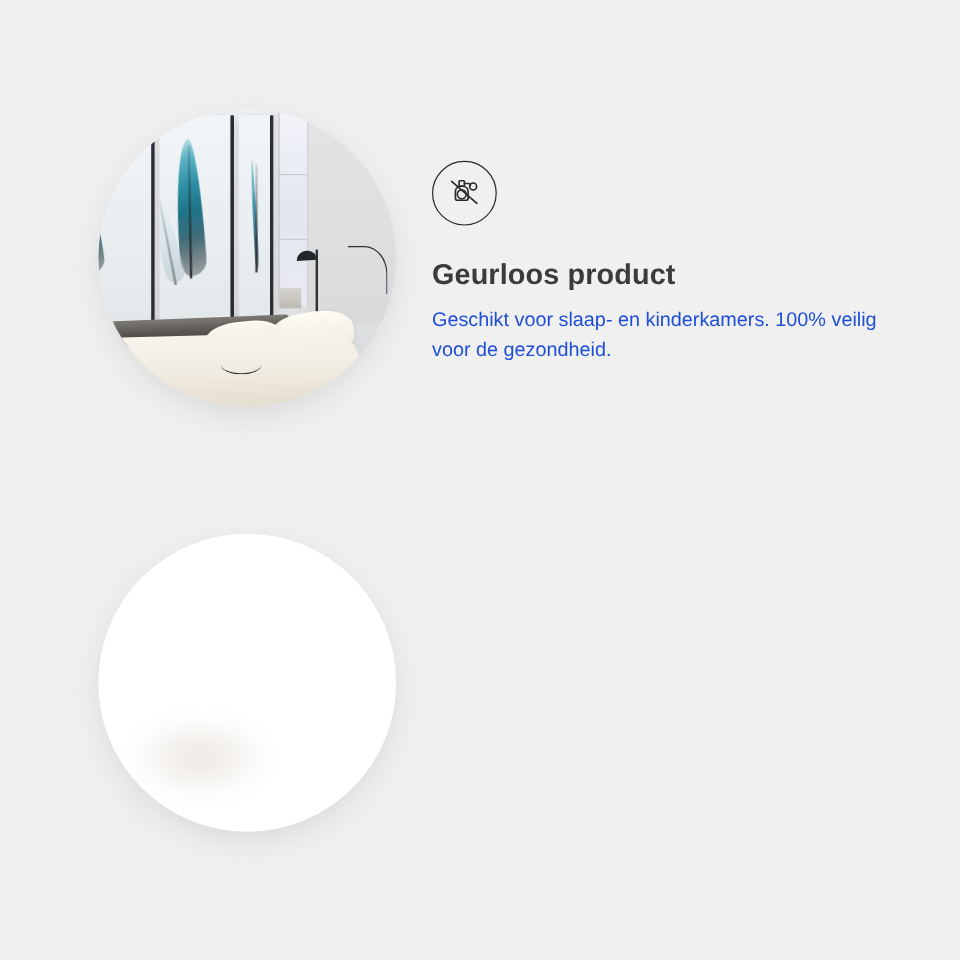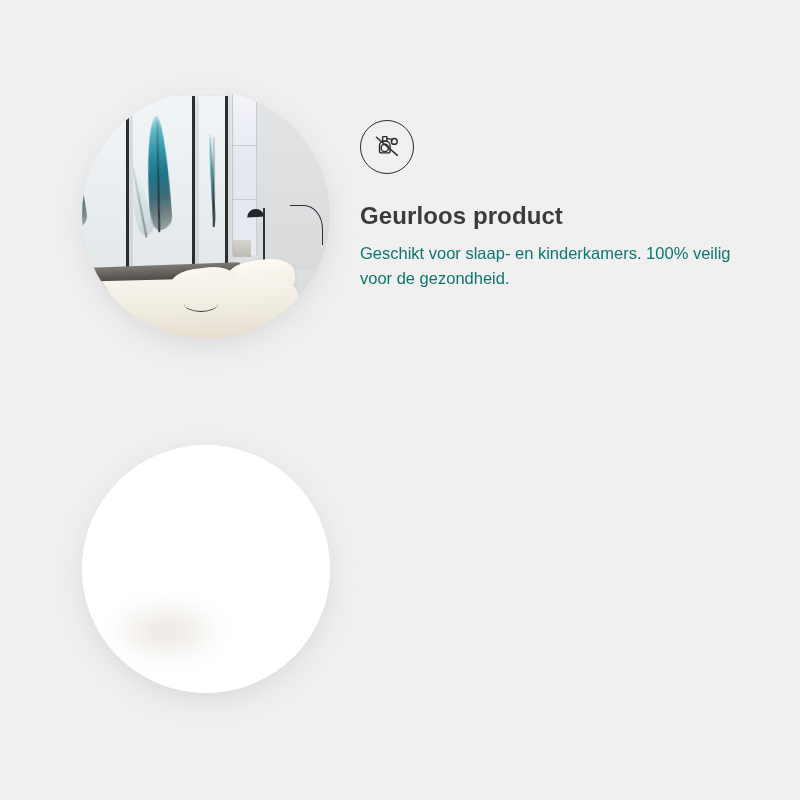--- a/index.html
+++ b/index.html
@@ -232,21 +232,21 @@
     transform:skewY(-19deg);
   }
   .wood-shade {
     position:absolute; left:4%; top:58%; width:60%; height:34%;
     background:radial-gradient(closest-side, rgba(120,90,50,.16), rgba(255,255,255,0) 80%);
     filter:blur(8px);
   }
 
   
   .textcol { position:absolute; left:360px; top:0; width:400px; }
-  .f1 .textcol { top:120px; }
+  .f1 .textcol { top:134px; }
 
   .icon-circle {
     width:54px; height:54px;
     border:1.8px solid #2b2b2b;
     border-radius:50%;
     display:flex; align-items:center; justify-content:center;
   }
   .icon-circle svg { display:block; }
 
   .feat-title {
@@ -254,21 +254,21 @@
     font-size:24px;
     font-weight:700;
     color:#3b3b3b;
     letter-spacing:.1px;
     line-height:1.2;
   }
   .feat-desc {
     margin-top:10px;
     font-size:16.5px;
     font-weight:400;
-    color:#0f766e;
+    color:#1d4ed8;
     line-height:1.5;
     max-width:392px;
   }
 </style>
 </head>
 <body>
 
 <div class="page">
 
   <section class="feature f1">

